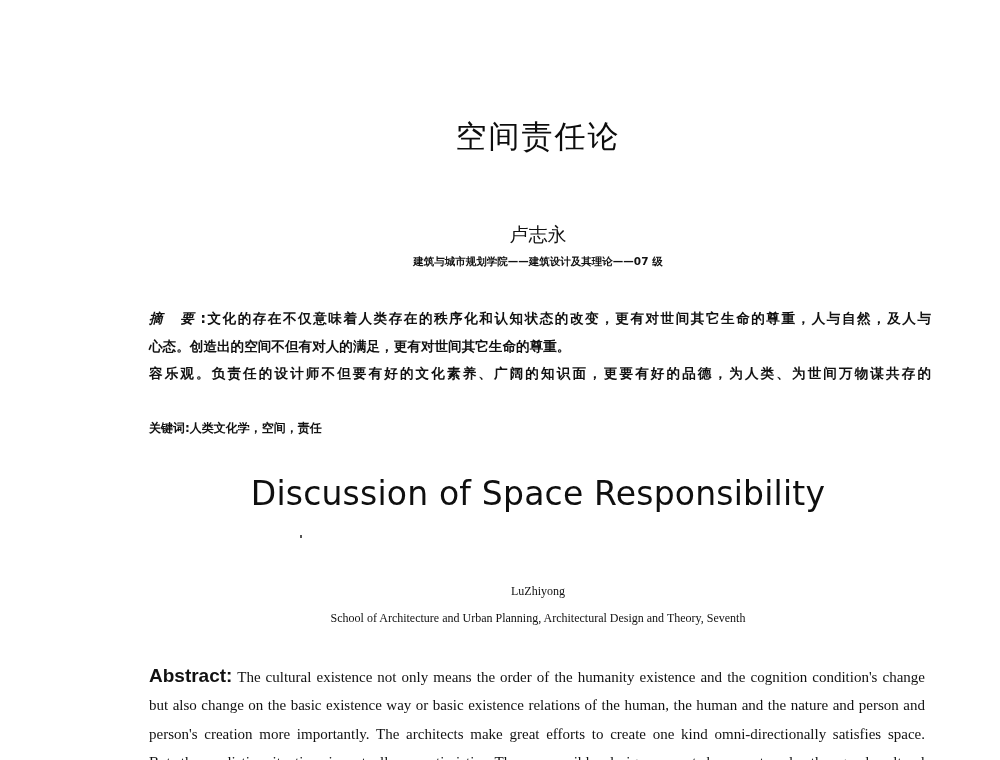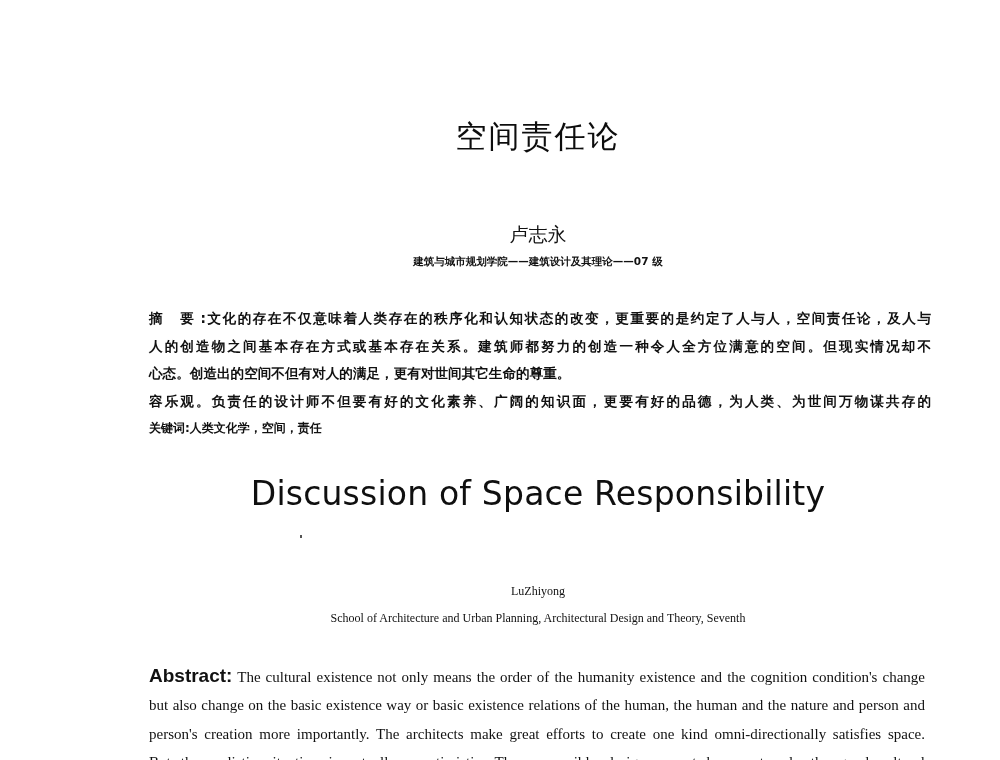--- a/index.html
+++ b/index.html
@@ -62,20 +62,21 @@
     font-size: 13.6px;
     line-height: 27.5px;
     color: #111;
     font-weight: bold;
     text-align: justify;
     font-family: "DejaVu Sans", sans-serif;
   }
   .cn-abstract .lbl {
     font-weight: bold;
     letter-spacing: 5px;
+    font-style: italic;
   }
   .cn-abstract .line {
     display: block;
     white-space: nowrap;
     text-align: justify;
     text-align-last: justify;
     width: 782px;
   }
   .cn-abstract .line.last {
     text-align-last: left;
@@ -158,22 +159,21 @@
 
 <div class="page">
 
   <div class="cn-title">空间责任论</div>
 
   <div class="cn-author">卢志永</div>
 
   <div class="cn-affil">建筑与城市规划学院——建筑设计及其理论——07 级</div>
 
   <div class="cn-abstract">
-    <span class="line"><span class="lbl">摘 要</span><span>:</span><span>文化的存在不仅意味着人类存在的秩序化和认知状态的改变，更重要的是约定了人与人，空间责任论，及人与</span></span>
-    <span class="line">人的创造物之间基本存在方式或基本存在关系。建筑师都努力的创造一种令人全方位满意的空间。但现实情况却不</span>
+    <span class="line"><span class="lbl">摘 要</span><span>:</span><span>文化的存在不仅意味着人类存在的秩序化和认知状态的改变，更有对世间其它生命的尊重，人与自然，及人与</span></span>
     <span class="line last">心态。创造出的空间不但有对人的满足，更有对世间其它生命的尊重。</span>
     <span class="line">容乐观。负责任的设计师不但要有好的文化素养、广阔的知识面，更要有好的品德，为人类、为世间万物谋共存的</span>
   </div>
 
   <div class="cn-keywords">
     <span>关键词</span><span>:</span><span>人类文化学，空间，责任</span>
   </div>
 
   <div class="en-title">Discussion of Space Responsibility</div>
 

